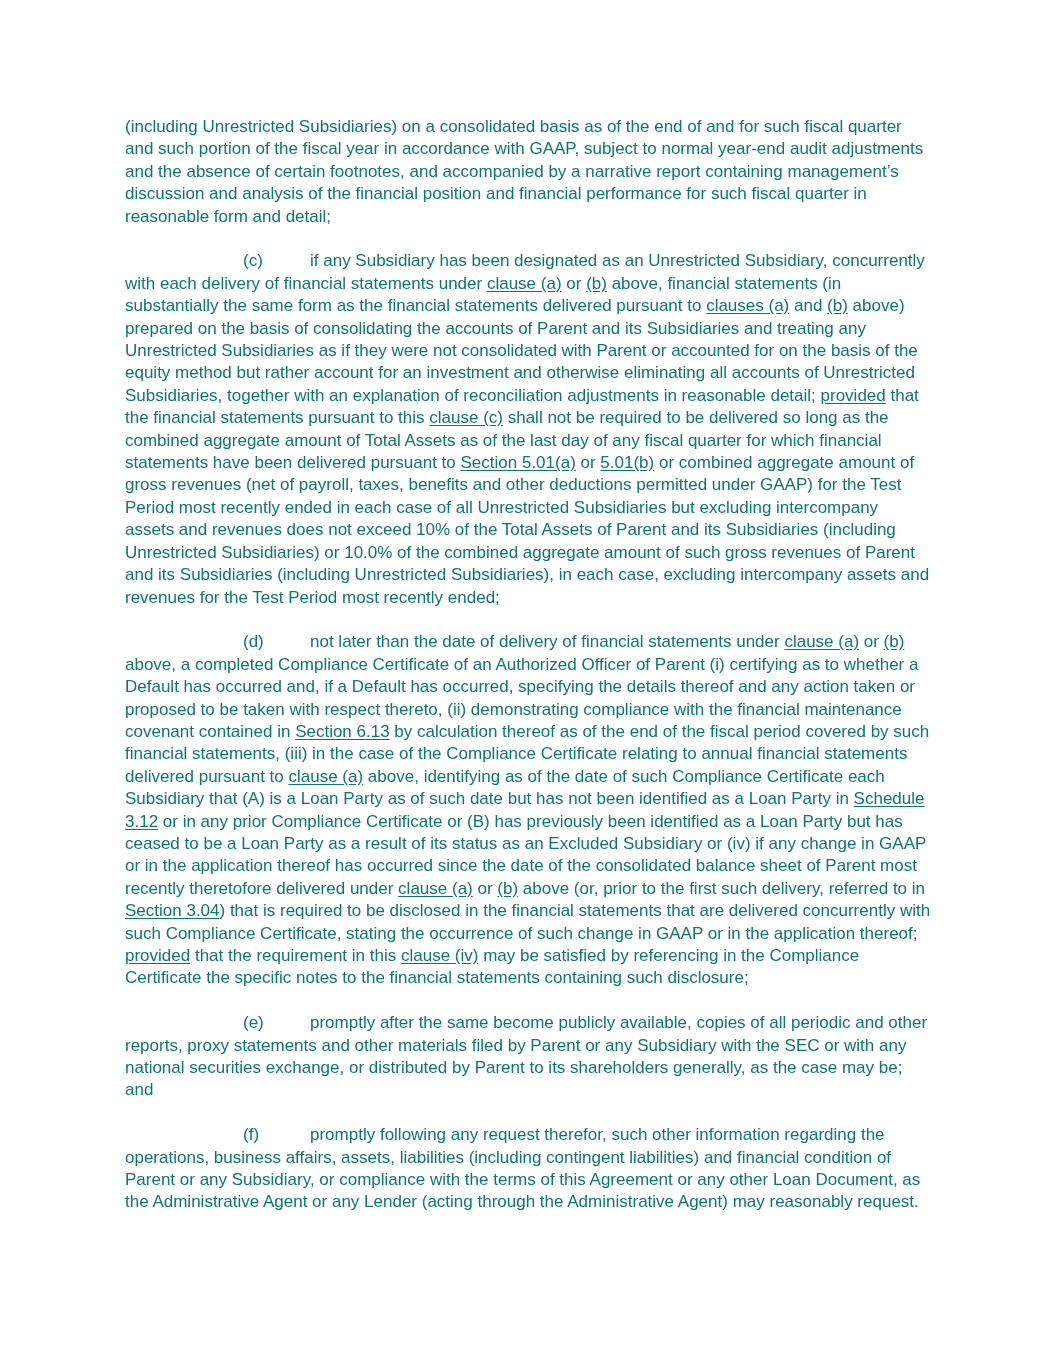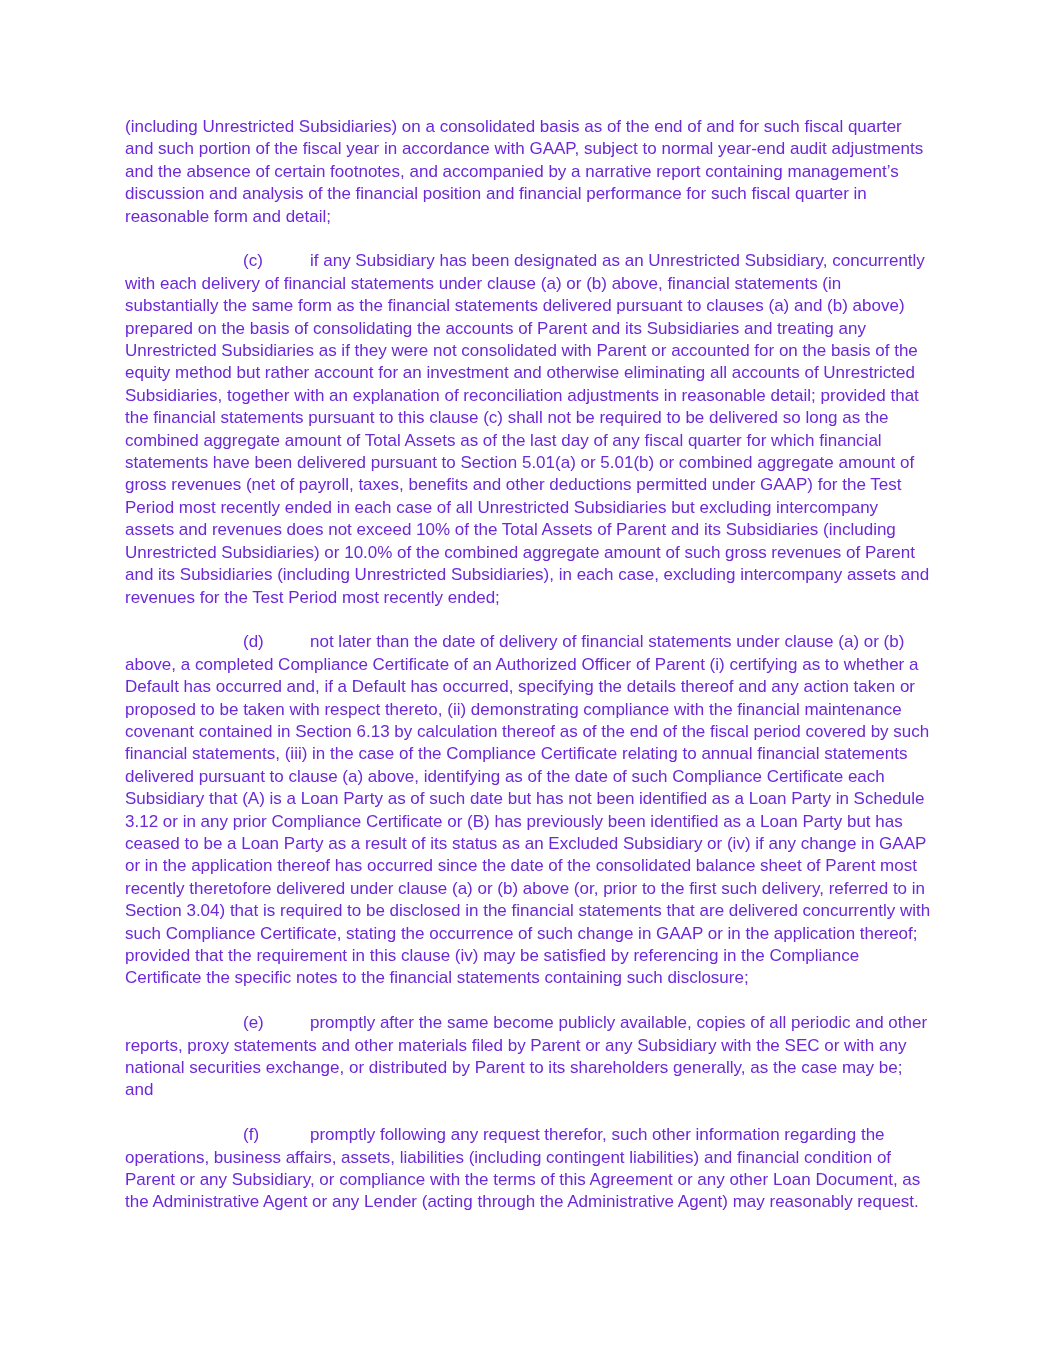--- a/index.html
+++ b/index.html
@@ -6,21 +6,21 @@
     margin: 0;
     padding: 0;
     background: #ffffff;
   }
   .page {
     position: relative;
     width: 1055px;
     height: 1365px;
     background: #ffffff;
     font-family: "Liberation Sans", sans-serif;
-    color: #6d28d9;
+    color: #0f766e;
     overflow: hidden;
   }
   .content {
     position: absolute;
     left: 125px;
     top: 116px;
     width: 806px;
     font-size: 17px;
     line-height: 22.4px;
     text-align: left;
@@ -30,20 +30,21 @@
   }
   p.clause {
     text-indent: 118px;
   }
   .marker {
     display: inline-block;
     width: 67px;
     text-indent: 0;
   }
   .u {
+    text-decoration: underline;
     text-underline-offset: 2px;
   }
   .footer {
     position: absolute;
     left: 0;
     top: 1284px;
     width: 100%;
     text-align: center;
     font-size: 17px;
     line-height: 22.4px;

